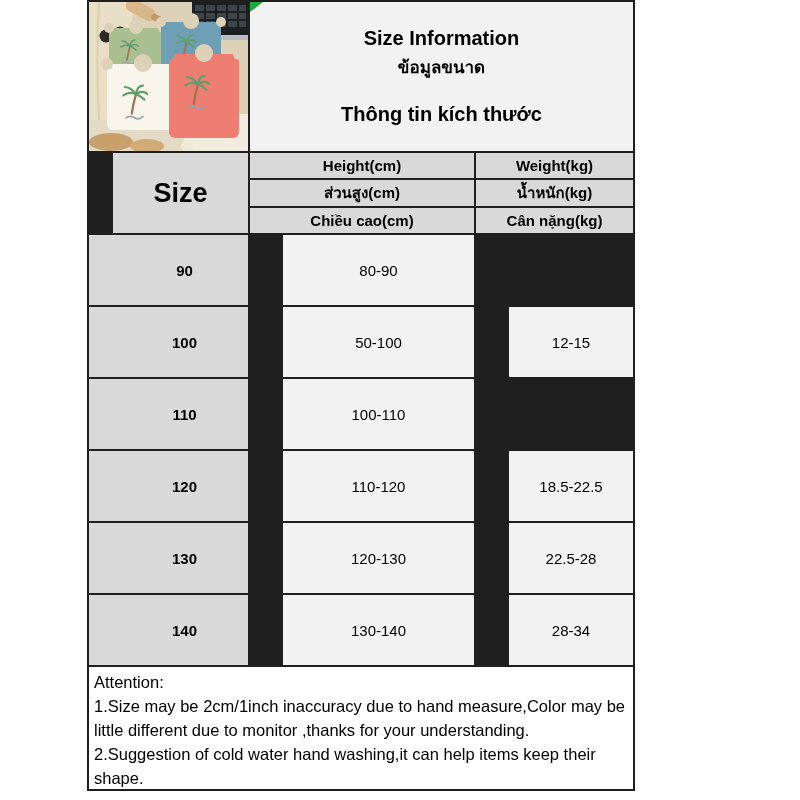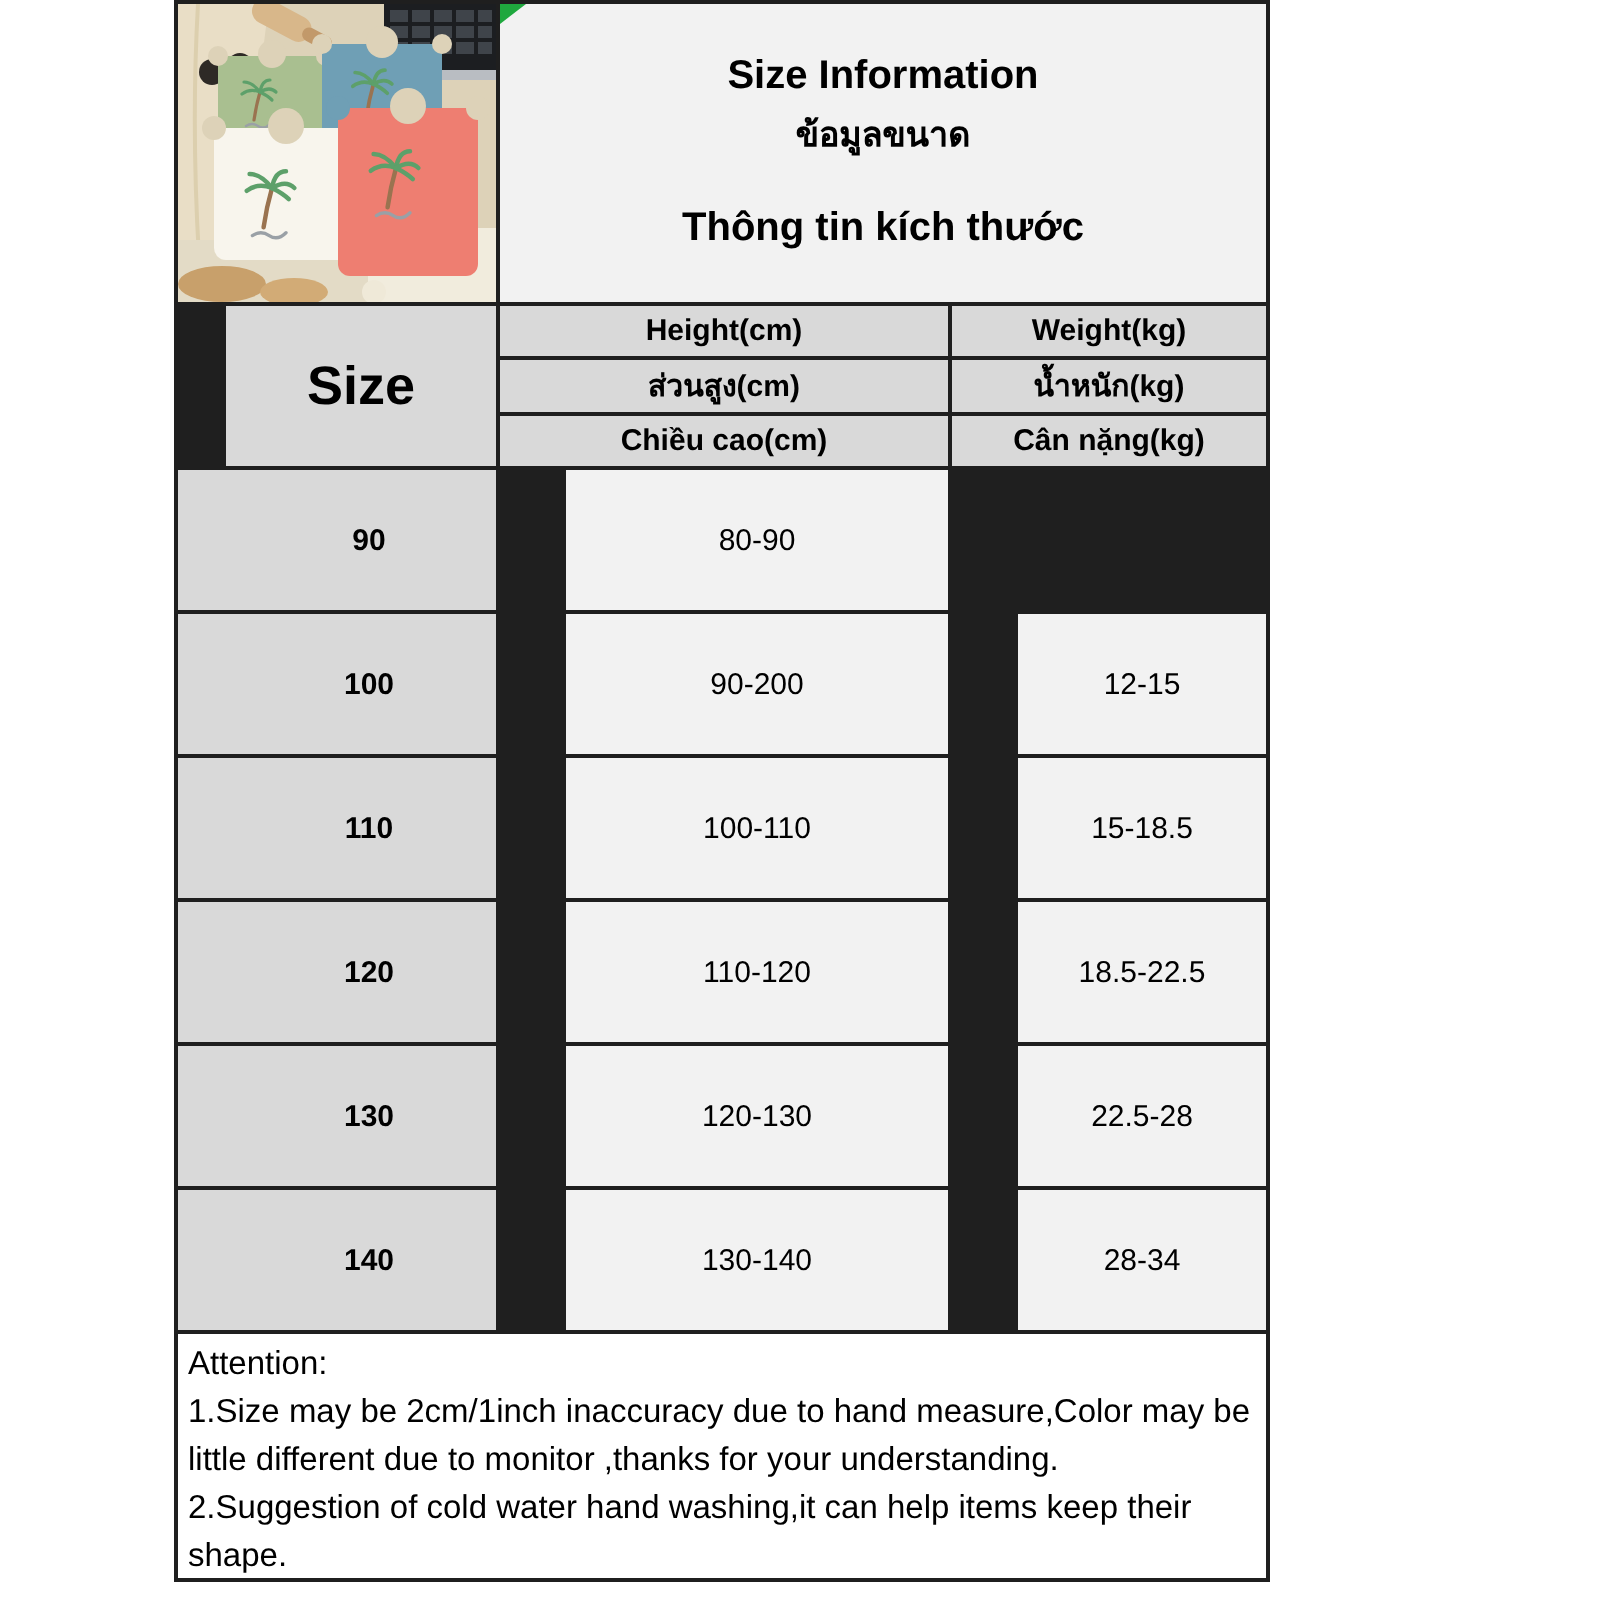--- a/index.html
+++ b/index.html
@@ -173,27 +173,26 @@
       <div class="hcell cellc">Cân nặng(kg)</div>
     </div>
   </div>
 
   <div class="data-row">
     <div class="dsize cellc">90</div>
     <div class="dval  cellc">80-90</div>
   </div>
   <div class="data-row">
     <div class="dsize cellc">100</div>
-    <div class="dval  cellc">90-200</div>
+    <div class="dval  cellc">50-100</div>
     <div class="dval  cellc">12-15</div>
   </div>
   <div class="data-row">
     <div class="dsize cellc">110</div>
     <div class="dval  cellc">100-110</div>
-    <div class="dval  cellc">15-18.5</div>
   </div>
   <div class="data-row">
     <div class="dsize cellc">120</div>
     <div class="dval  cellc">110-120</div>
     <div class="dval  cellc">18.5-22.5</div>
   </div>
   <div class="data-row">
     <div class="dsize cellc">130</div>
     <div class="dval  cellc">120-130</div>
     <div class="dval  cellc">22.5-28</div>

